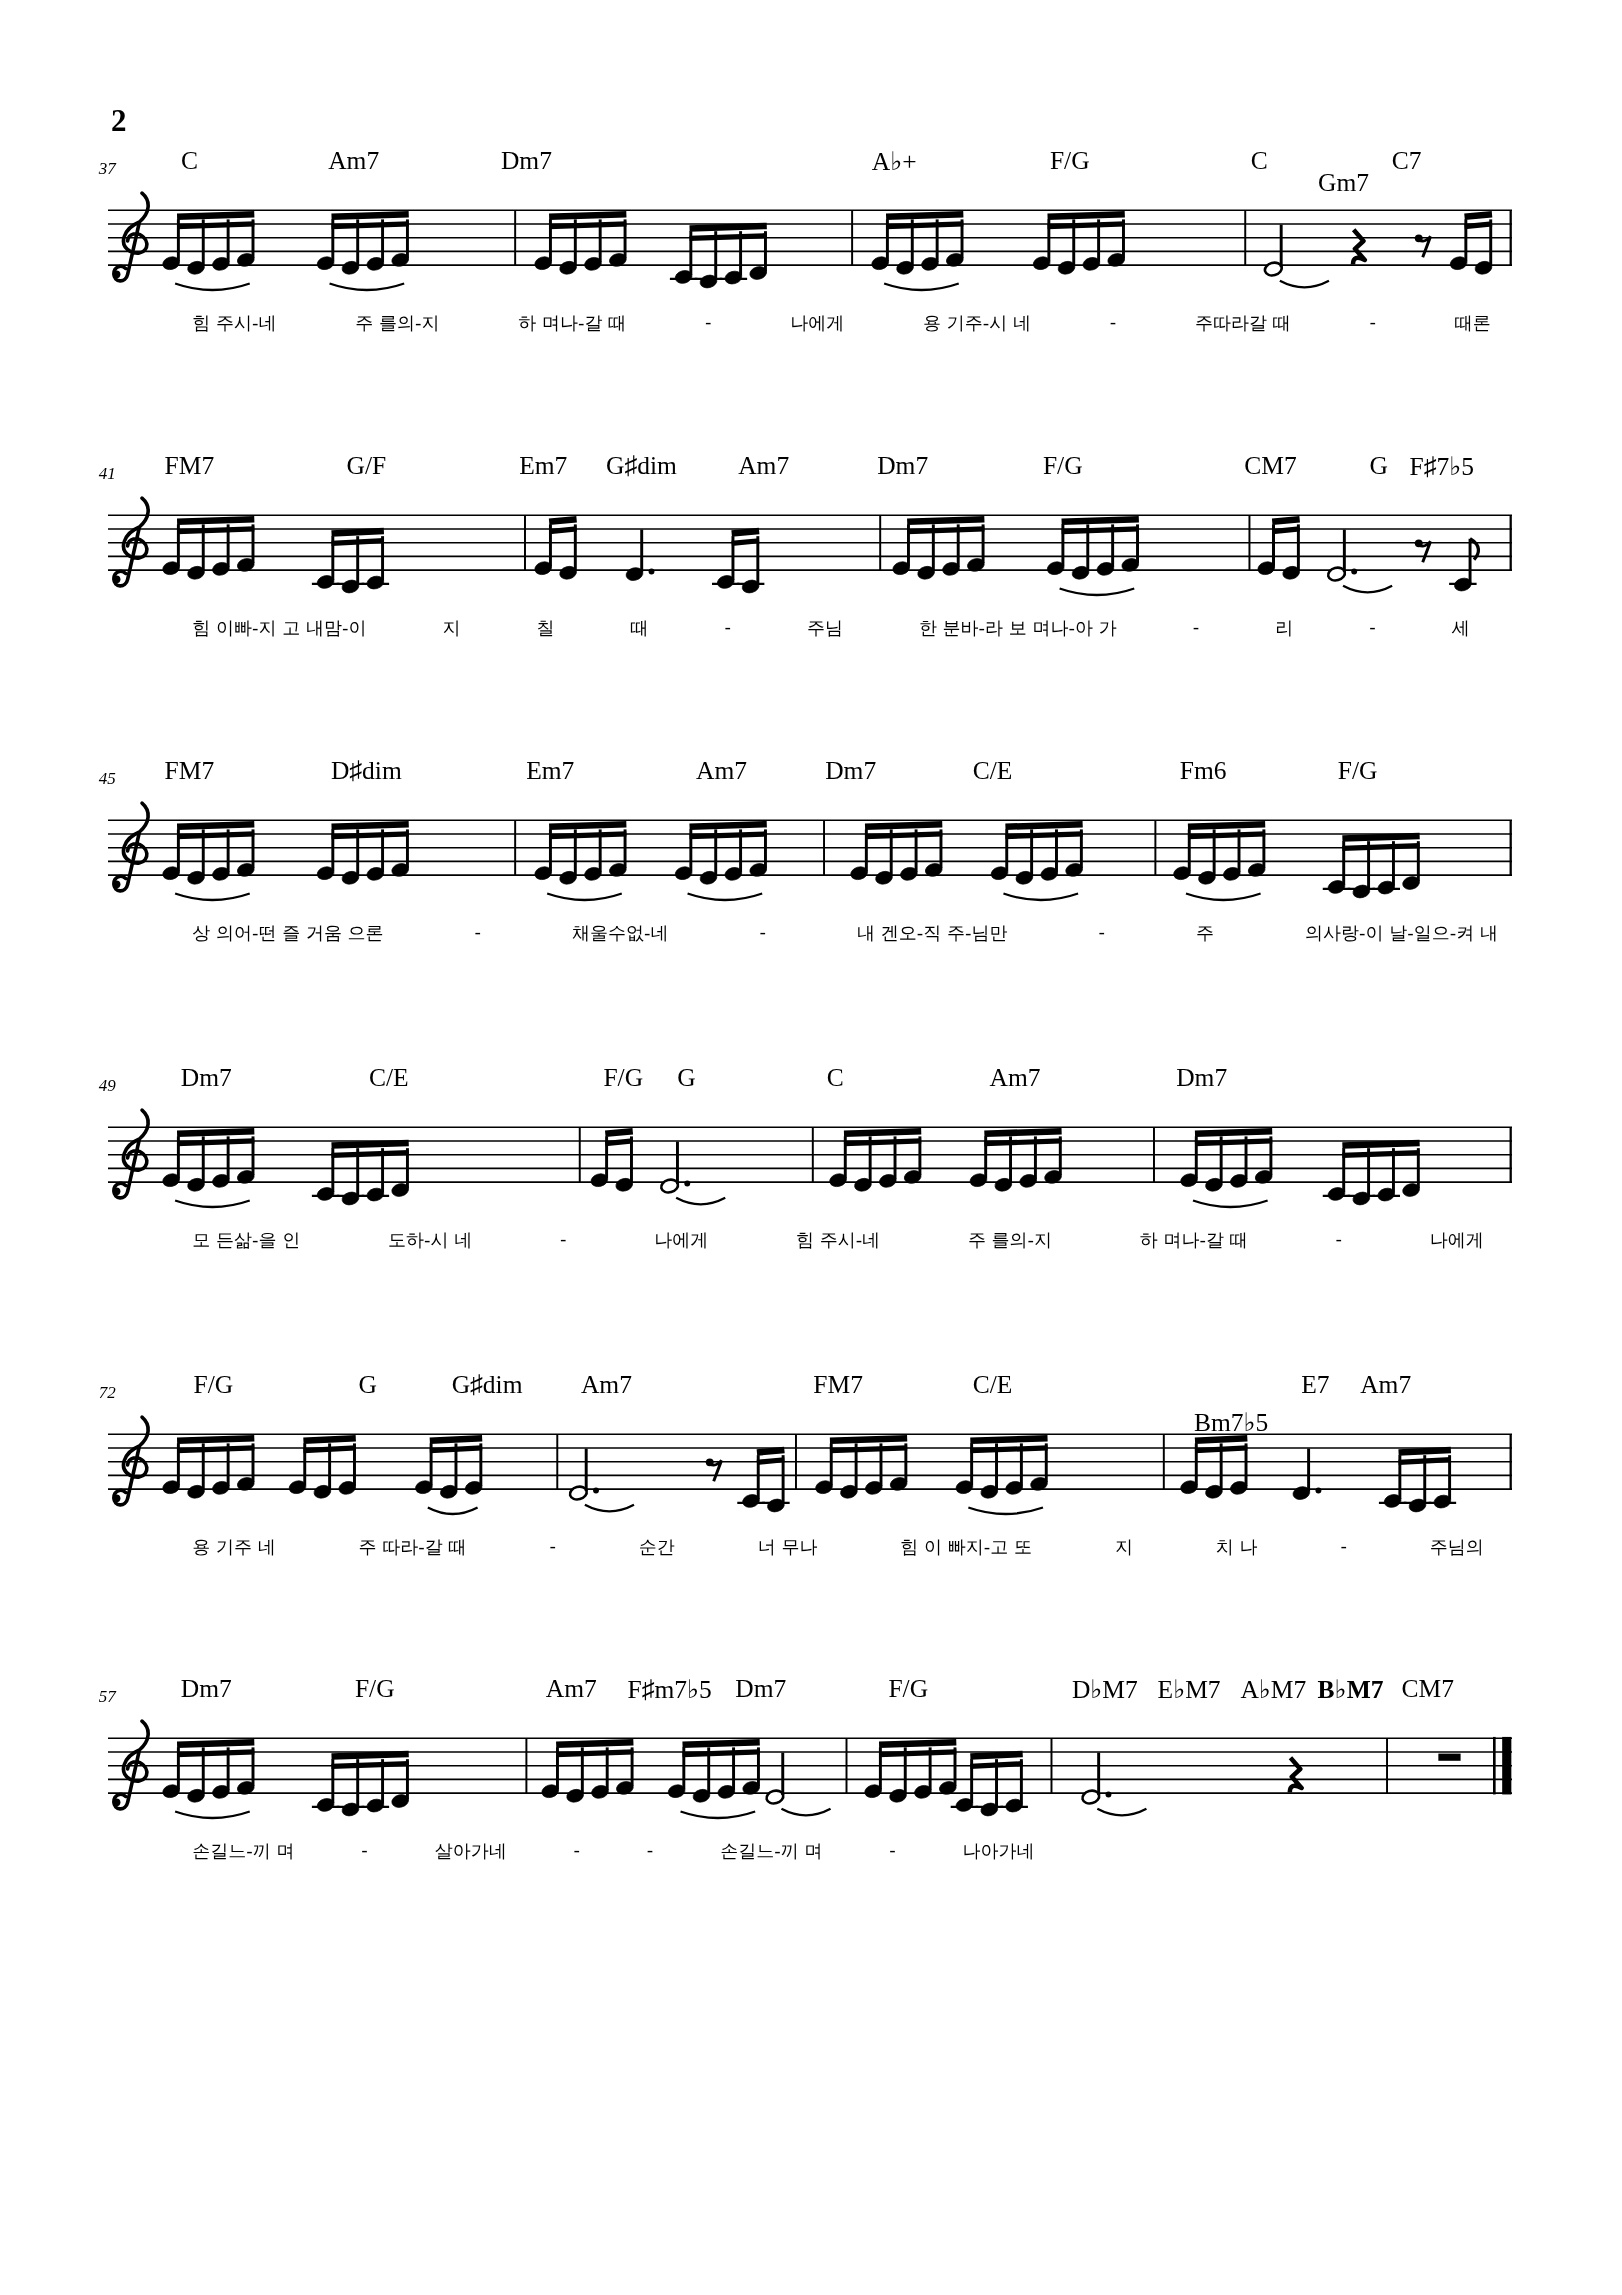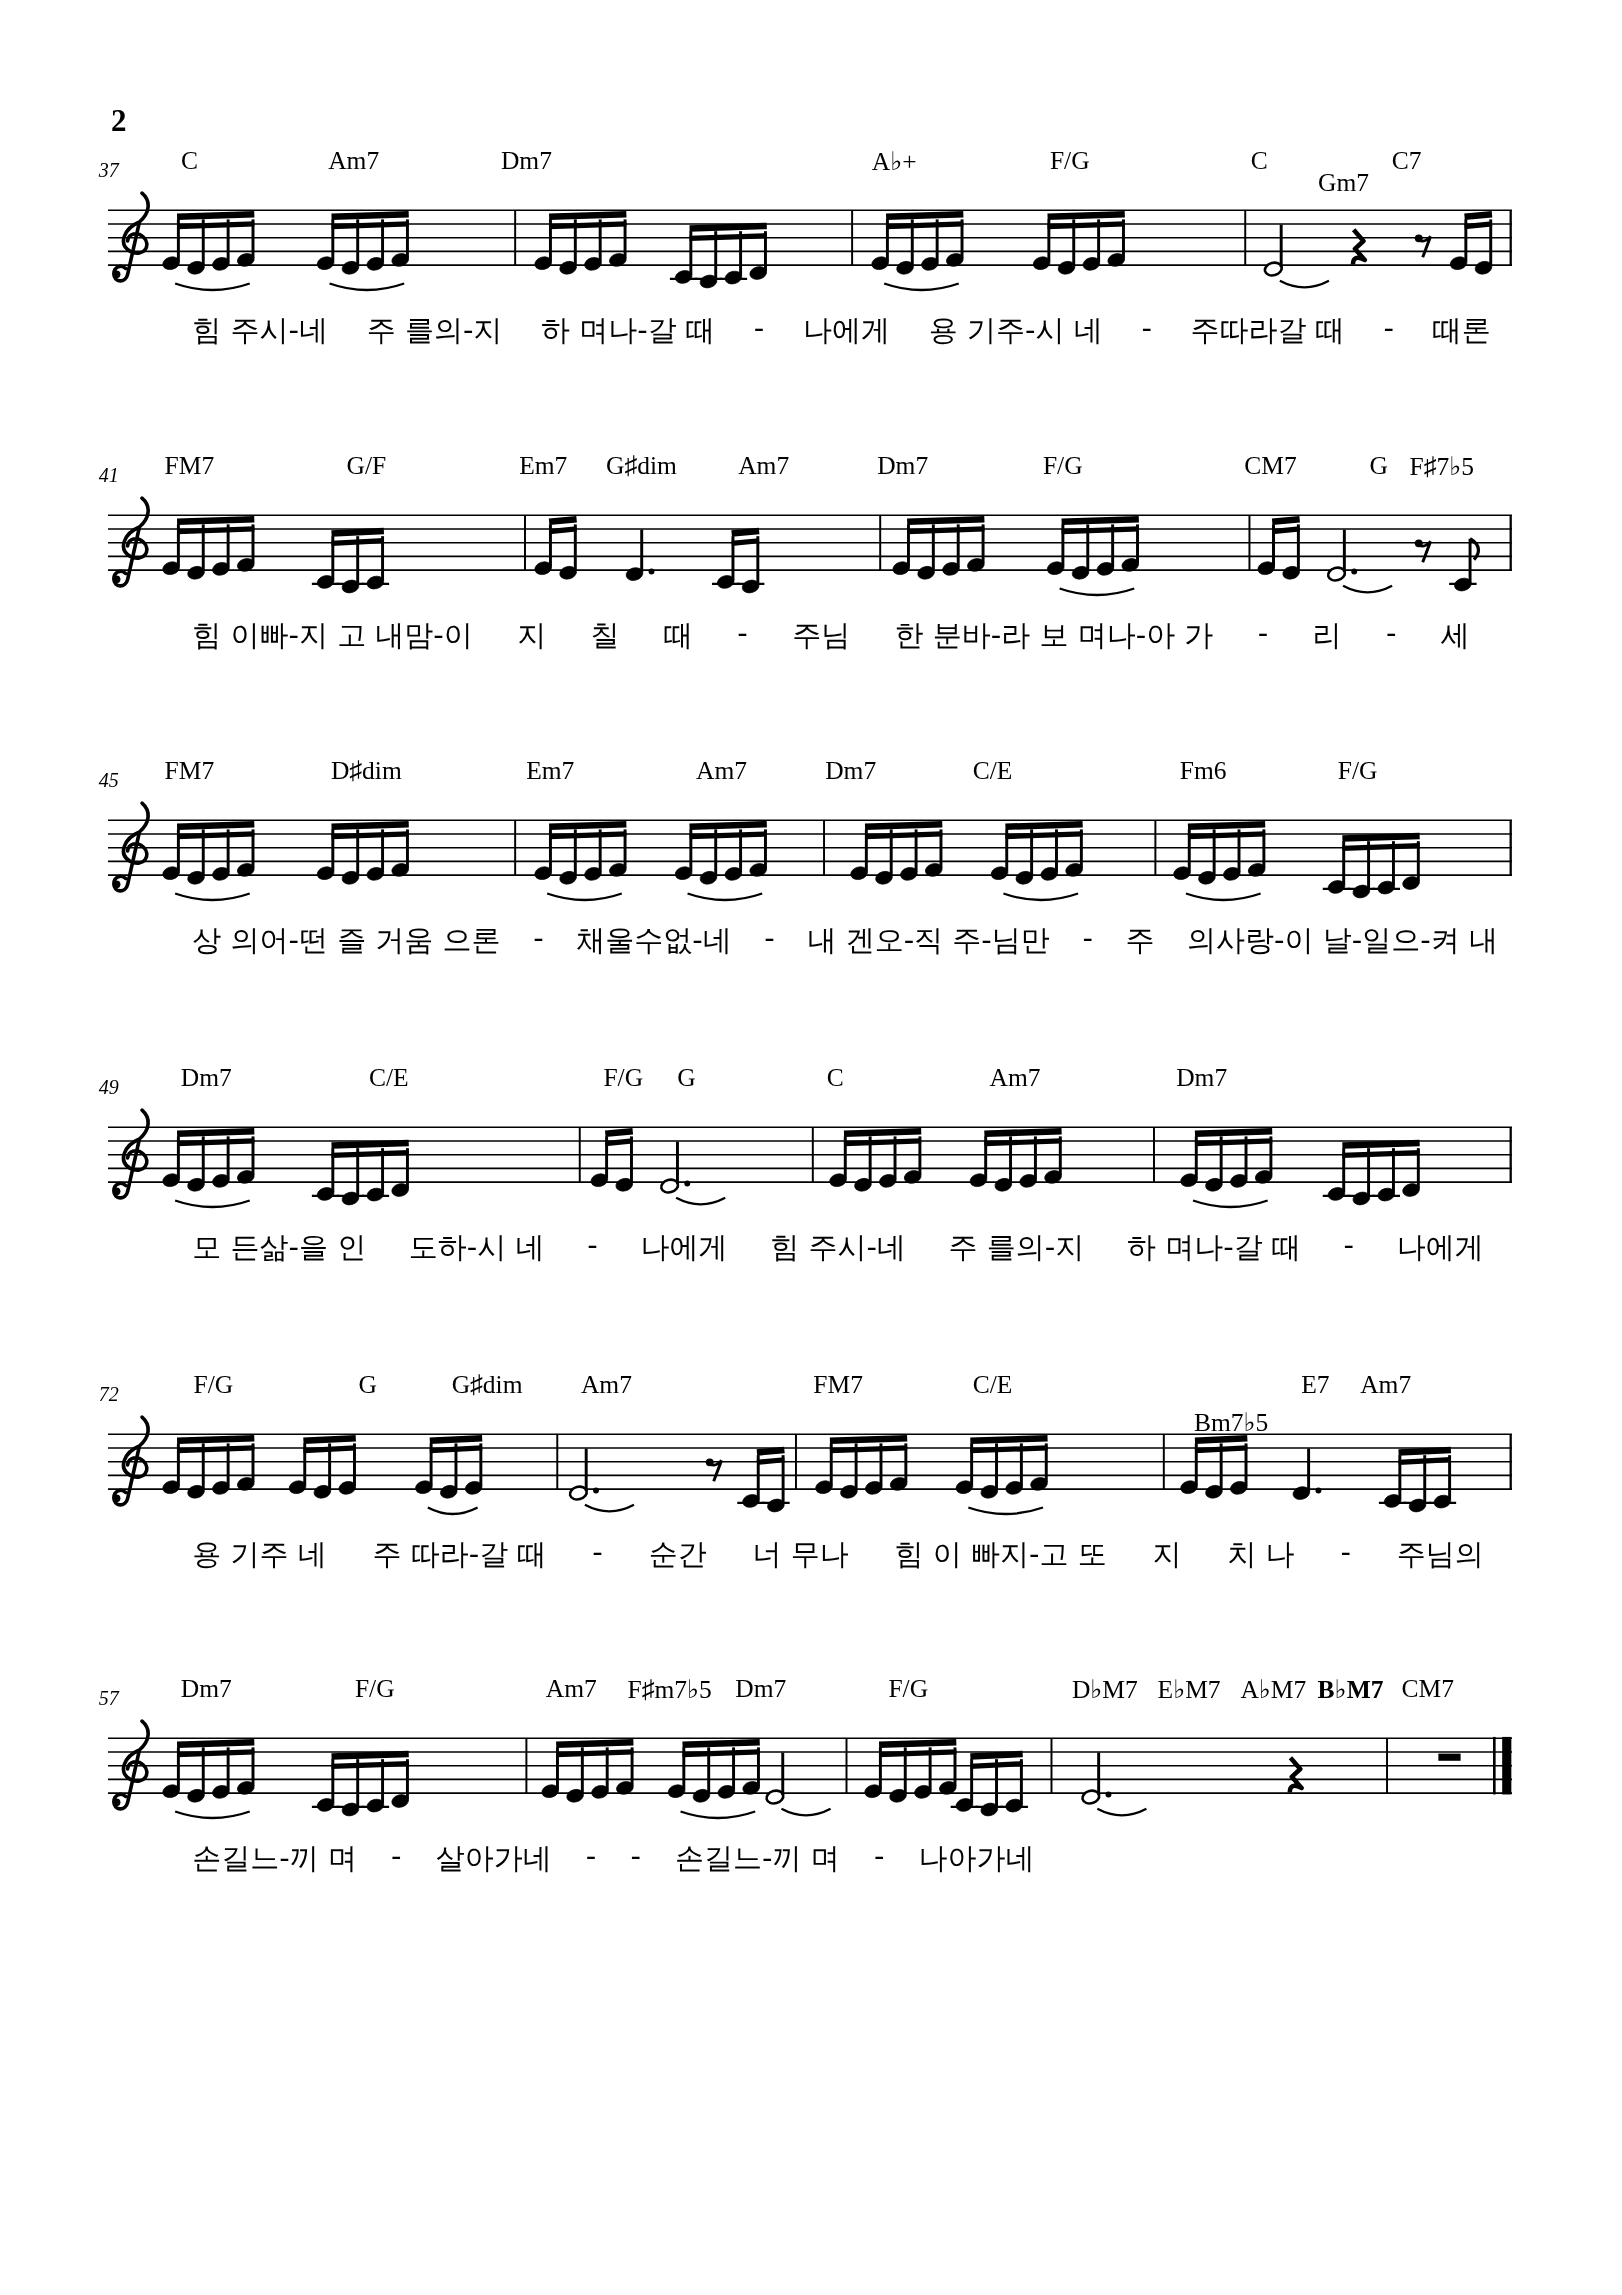--- a/index.html
+++ b/index.html
@@ -5,32 +5,32 @@
   html,body{margin:0;padding:0;background:#e8e8e8;}
   .page{
     position:relative;width:1623px;height:2295px;background:#ffffff;
     color:#000;font-family:"Liberation Serif","DejaVu Serif",serif;overflow:hidden;
   }
   .pageno{
     position:absolute;left:111px;top:103px;font-size:31px;font-weight:bold;
   }
   .system{position:absolute;left:108px;width:1404px;height:281px;}
   .mnum{
-    position:absolute;left:-9.2px;top:7.9px;font-style:italic;font-size:20px;
+    position:absolute;left:-9.2px;top:7.9px;font-style:italic;font-size:17px;
     font-family:"Liberation Serif","DejaVu Serif",serif;
   }
   .chords{position:absolute;left:0;top:-5.2px;width:100%;height:35px;}
   .chord{
     position:absolute;transform:translateX(-50%);font-size:25.5px;white-space:pre;
     font-family:"Liberation Serif","DejaVu Serif","DejaVu Sans",serif;
   }
   svg.staff{position:absolute;left:0;top:19.6px;width:1404px;height:170px;display:block;}
   .lyrics{
     position:absolute;top:160px;height:34px;display:flex;justify-content:space-between;
-    align-items:flex-start;font-size:29px;white-space:pre;
+    align-items:flex-start;font-size:18px;white-space:pre;
     font-family:"DejaVu Sans","Liberation Sans",sans-serif;
   }
   .lyrics span{display:inline-block;}
 </style>
 </head>
 <body>
 
 <div class="page">
   <div class="pageno">2</div>
 

